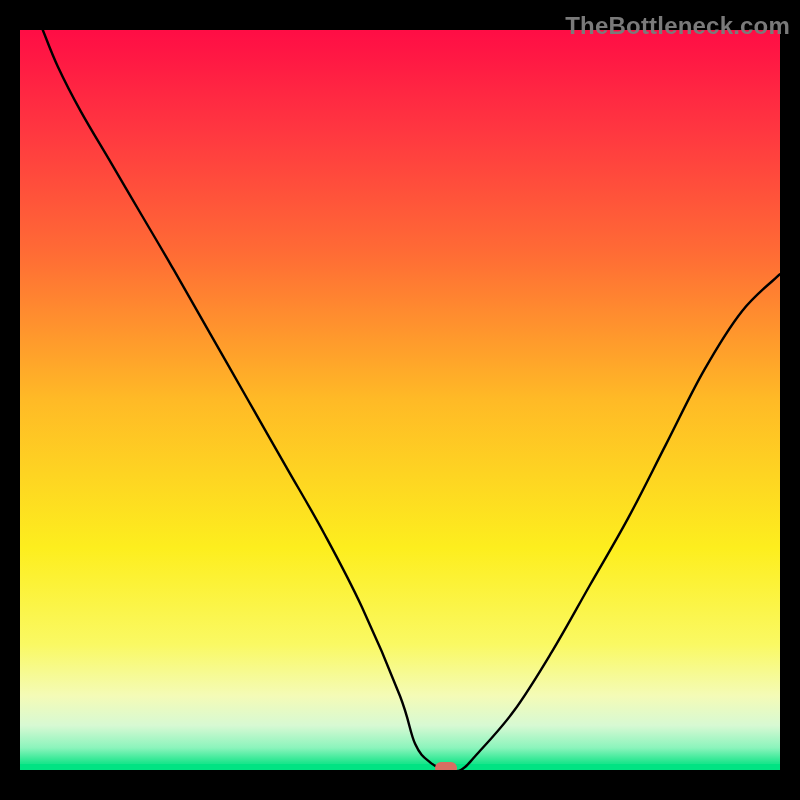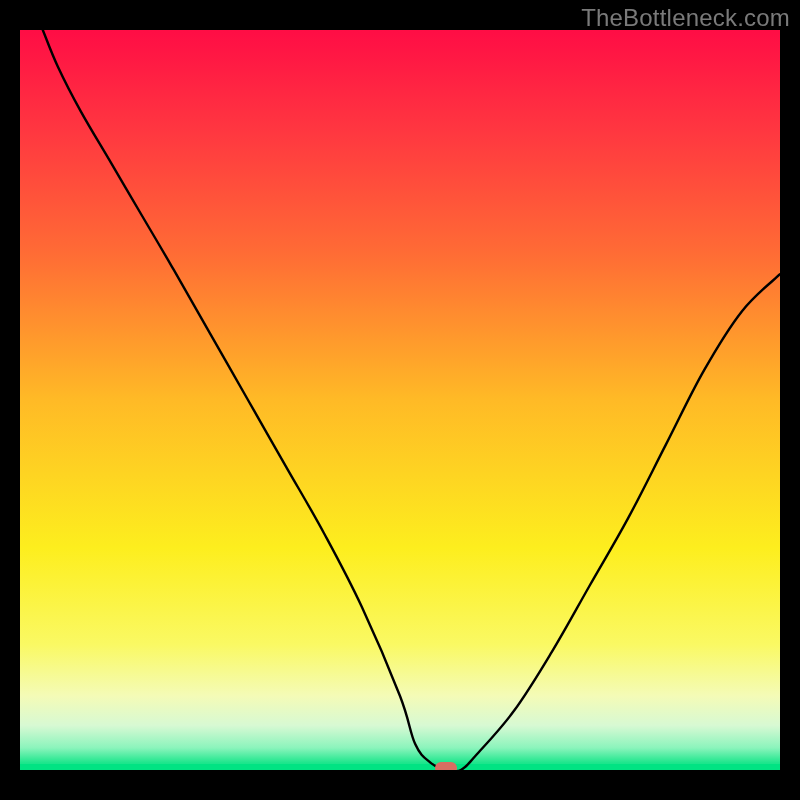--- a/index.html
+++ b/index.html
@@ -11,24 +11,24 @@
     overflow: hidden;
     font-family: Arial, Helvetica, sans-serif;
   }
   .frame {
     position: relative;
     width: 800px;
     height: 800px;
   }
   .attribution {
     position: absolute;
-    top: 4px;
+    top: 12px;
     right: 10px;
     font-size: 24px;
-    font-weight: 400;
+    font-weight: 700;
     color: #7a7a7a;
     letter-spacing: 0.2px;
     z-index: 30;
   }
   .plot-frame {
     position: absolute;
     left: 20px;
     top: 30px;
     width: 760px;
     height: 740px;

